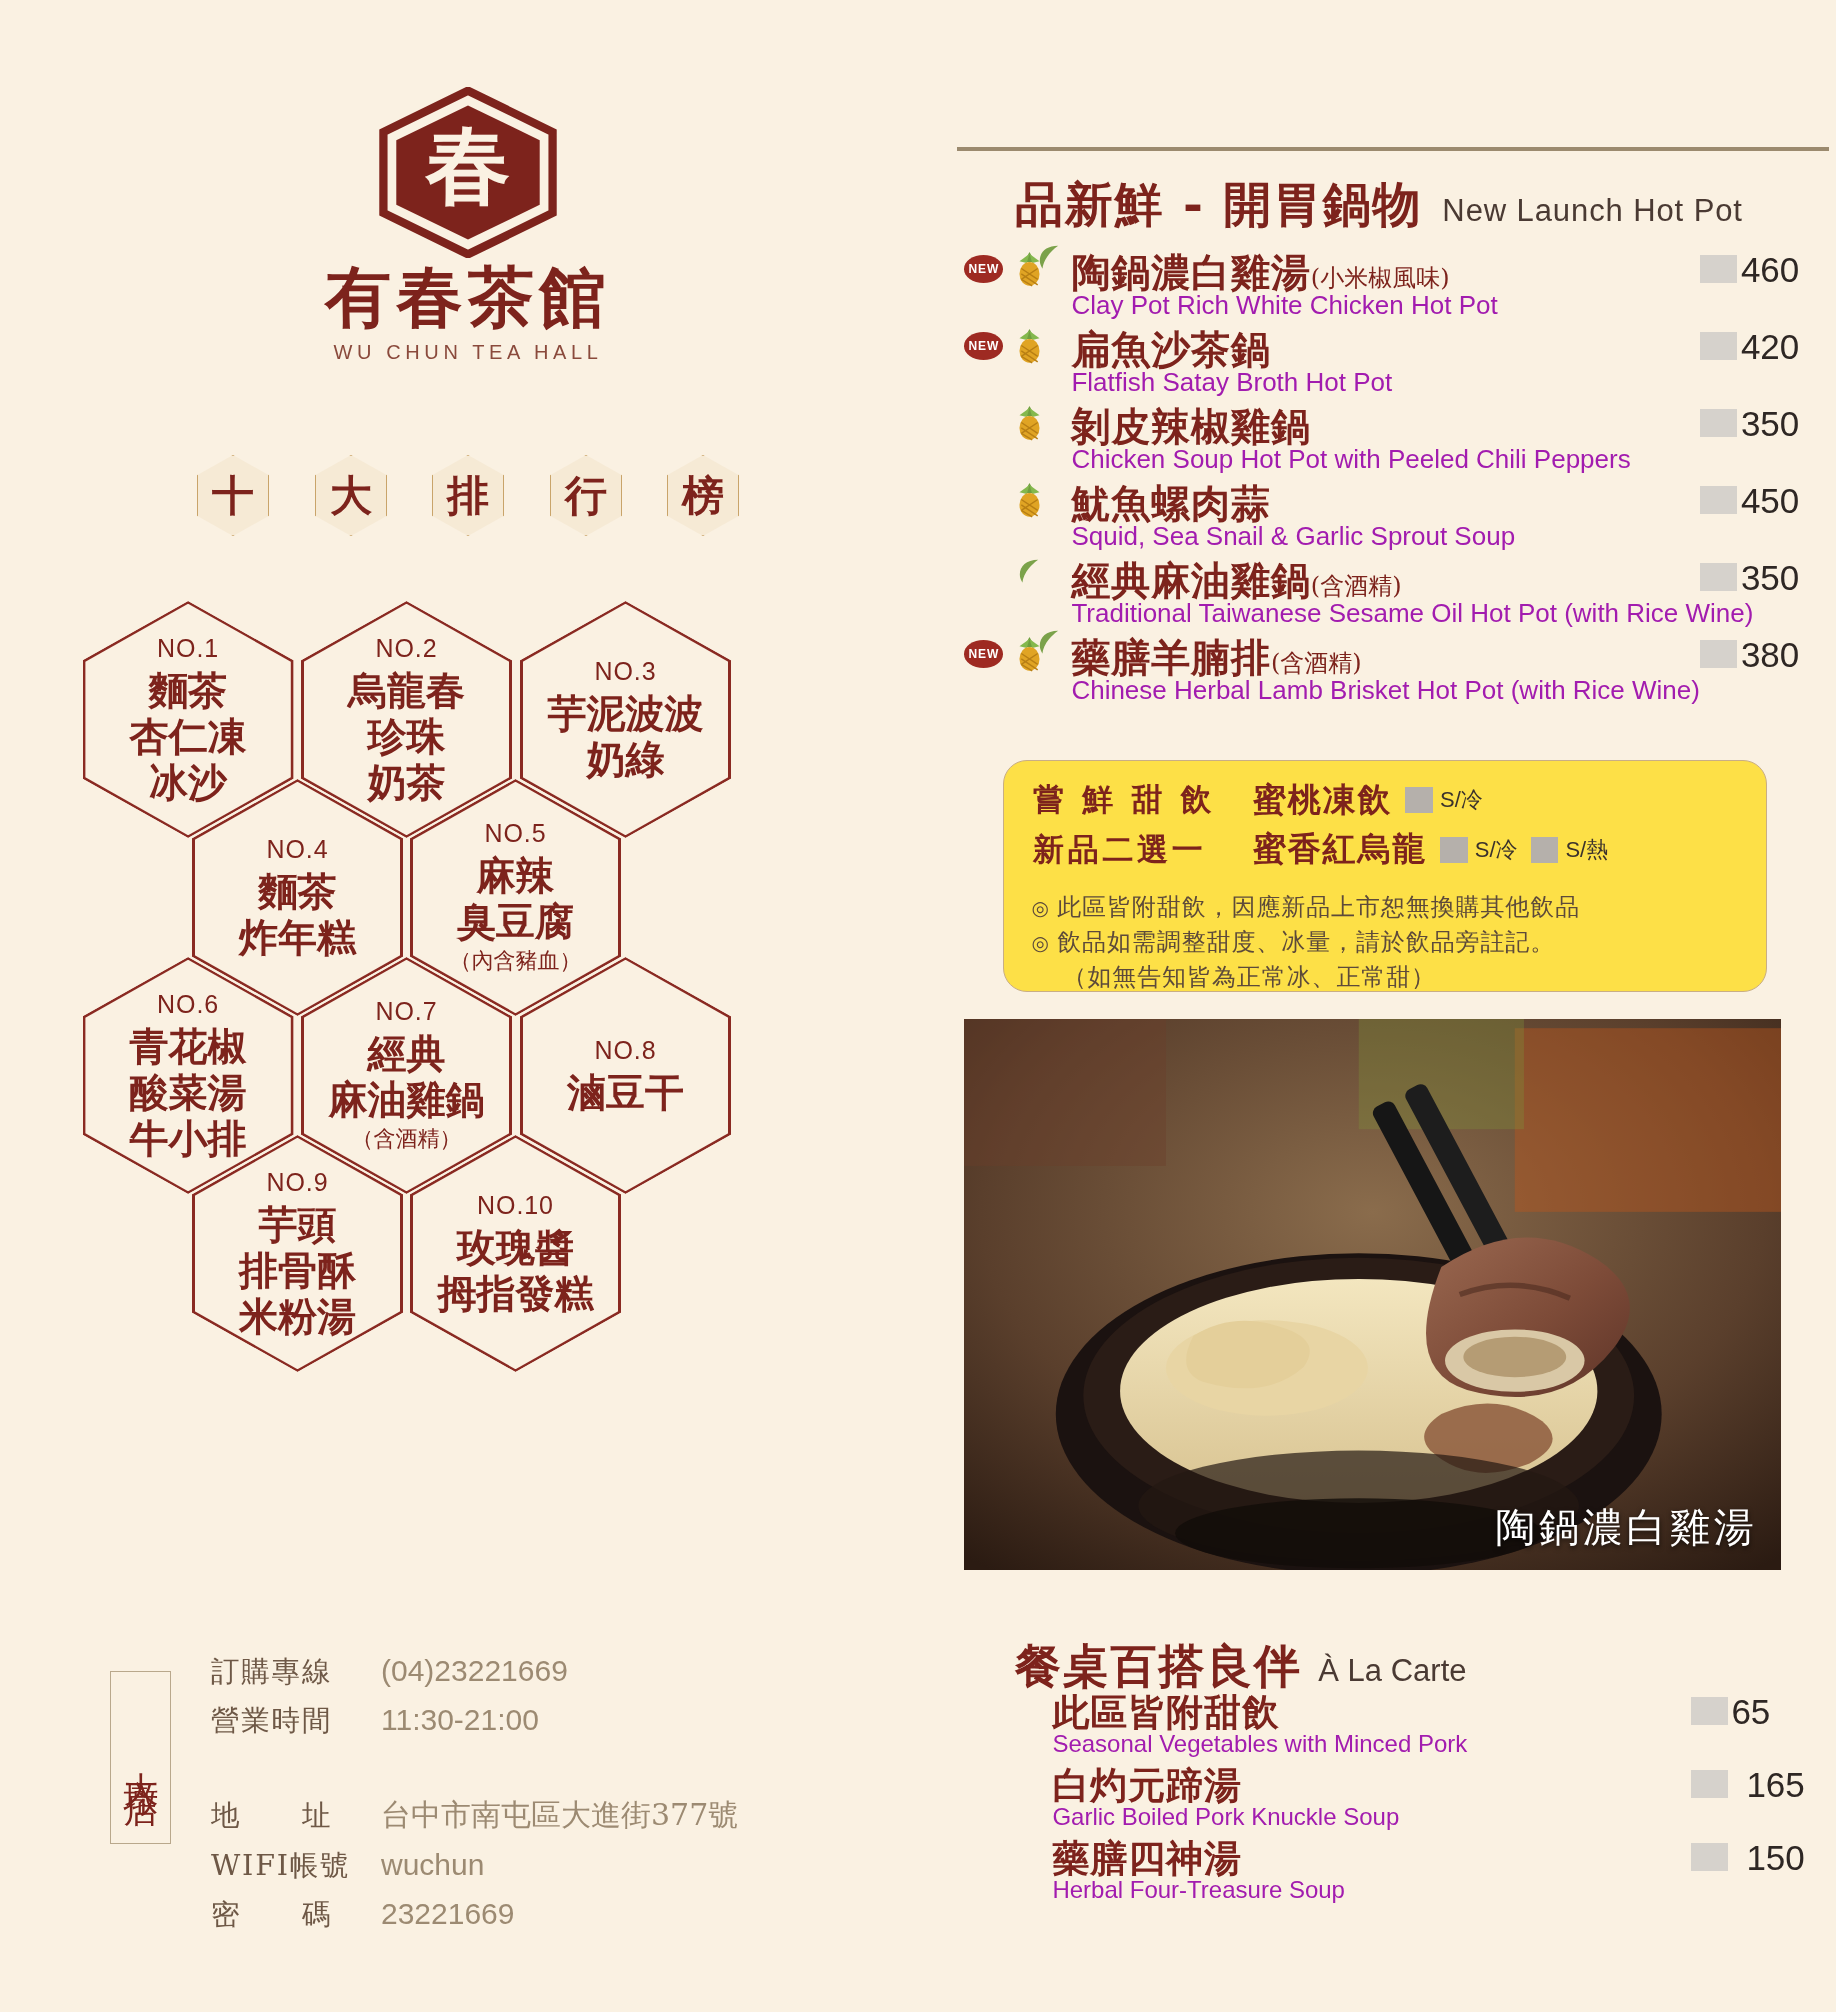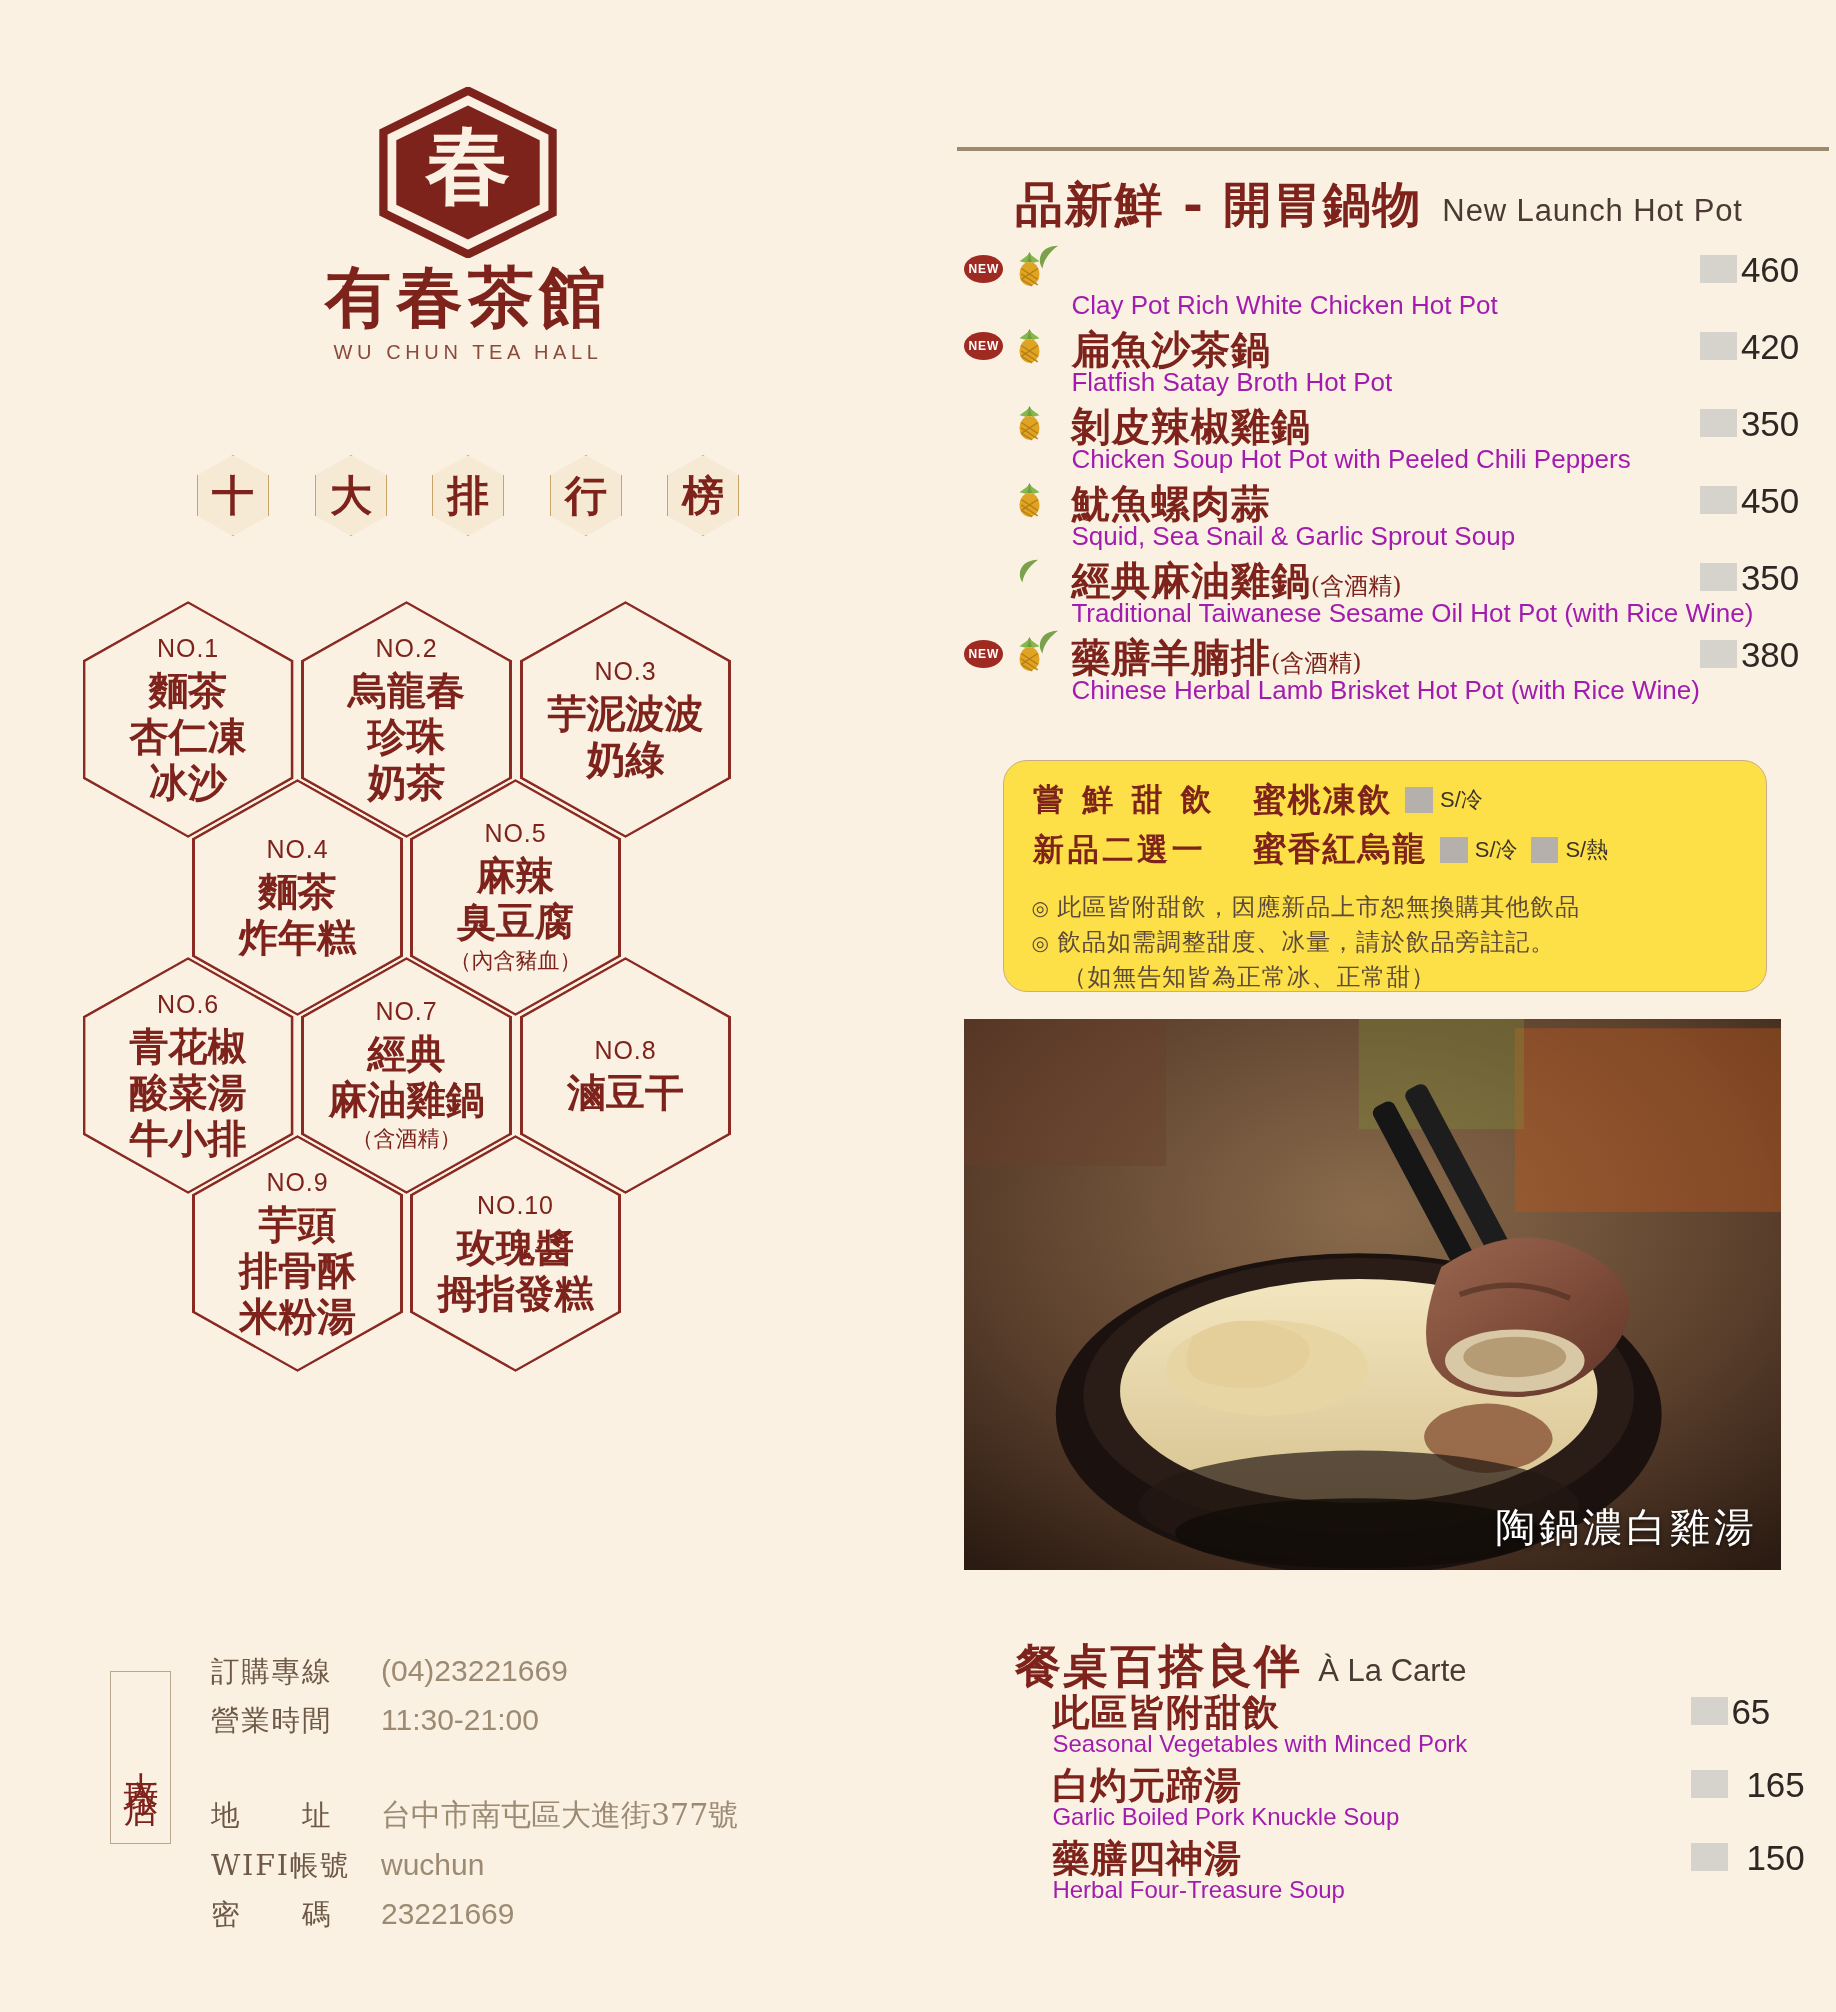--- a/index.html
+++ b/index.html
@@ -363,20 +363,21 @@
         </div>
         <div class="icon-pine">
           <svg viewBox="0 0 34 40" width="31" height="37">
             <path d="M17 2 L11 13 L23 13 Z" fill="#6f9e3f"></path>
             <path d="M17 4 L6 12 L14 14 Z" fill="#84b84d"></path>
             <path d="M17 4 L28 12 L20 14 Z" fill="#84b84d"></path>
             <ellipse cx="17" cy="26" rx="11" ry="13" fill="#e0a424"></ellipse>
             <path d="M8 20 L26 32 M8 26 L26 38 M8 32 L20 39 M26 20 L8 32" stroke="#b87f14" stroke-width="1.6" fill="none"></path>
           </svg>
         </div>
+        <div class="cn"><span>陶鍋濃白雞湯</span><span class="note">(小米椒風味)</span></div>
         <div class="en">Clay Pot Rich White Chicken Hot Pot</div>
         <div class="pricebox"></div>
         <div class="price">460</div>
       </div>
 
       <div class="item">
         <div class="badge-new">NEW</div>
         <div class="icon-pine">
           <svg viewBox="0 0 34 40" width="31" height="37">
             <path d="M17 2 L11 13 L23 13 Z" fill="#6f9e3f"></path>

